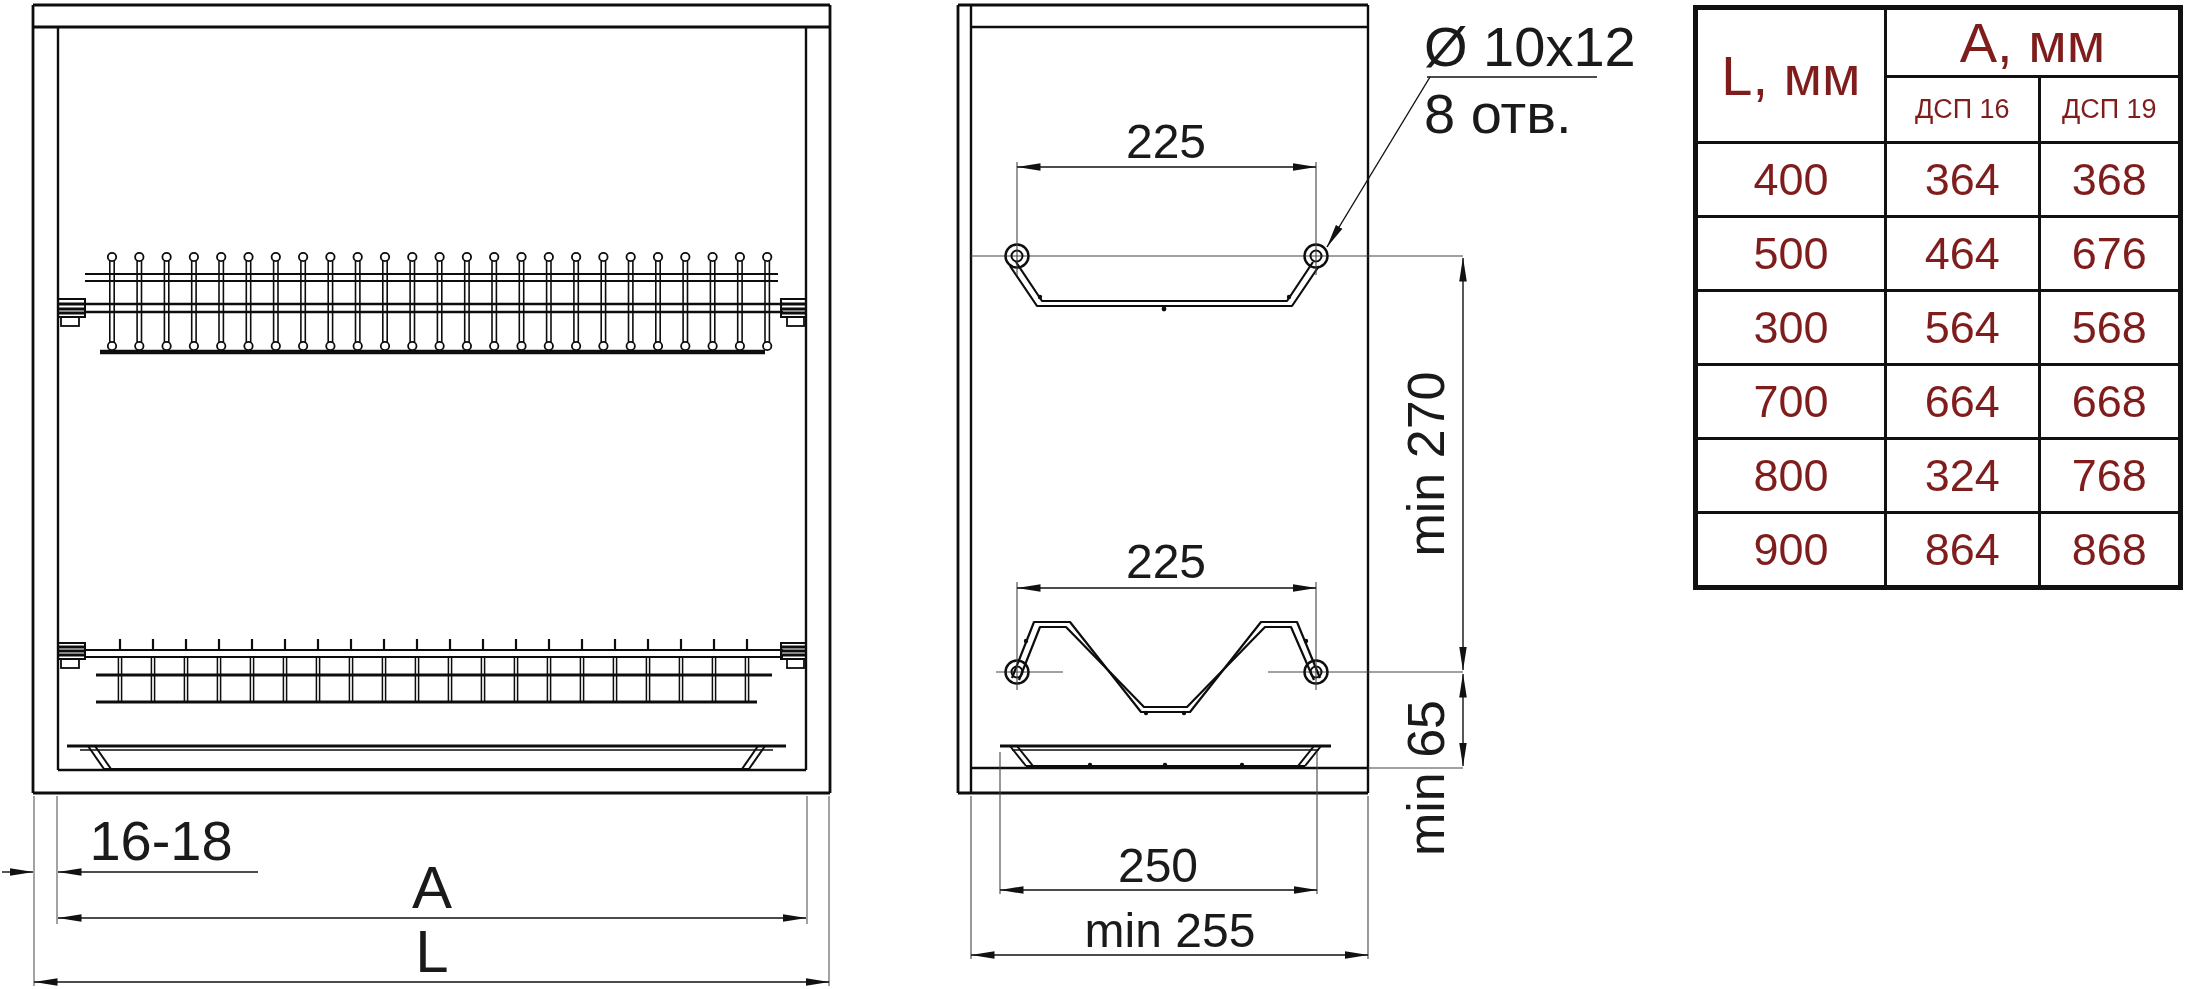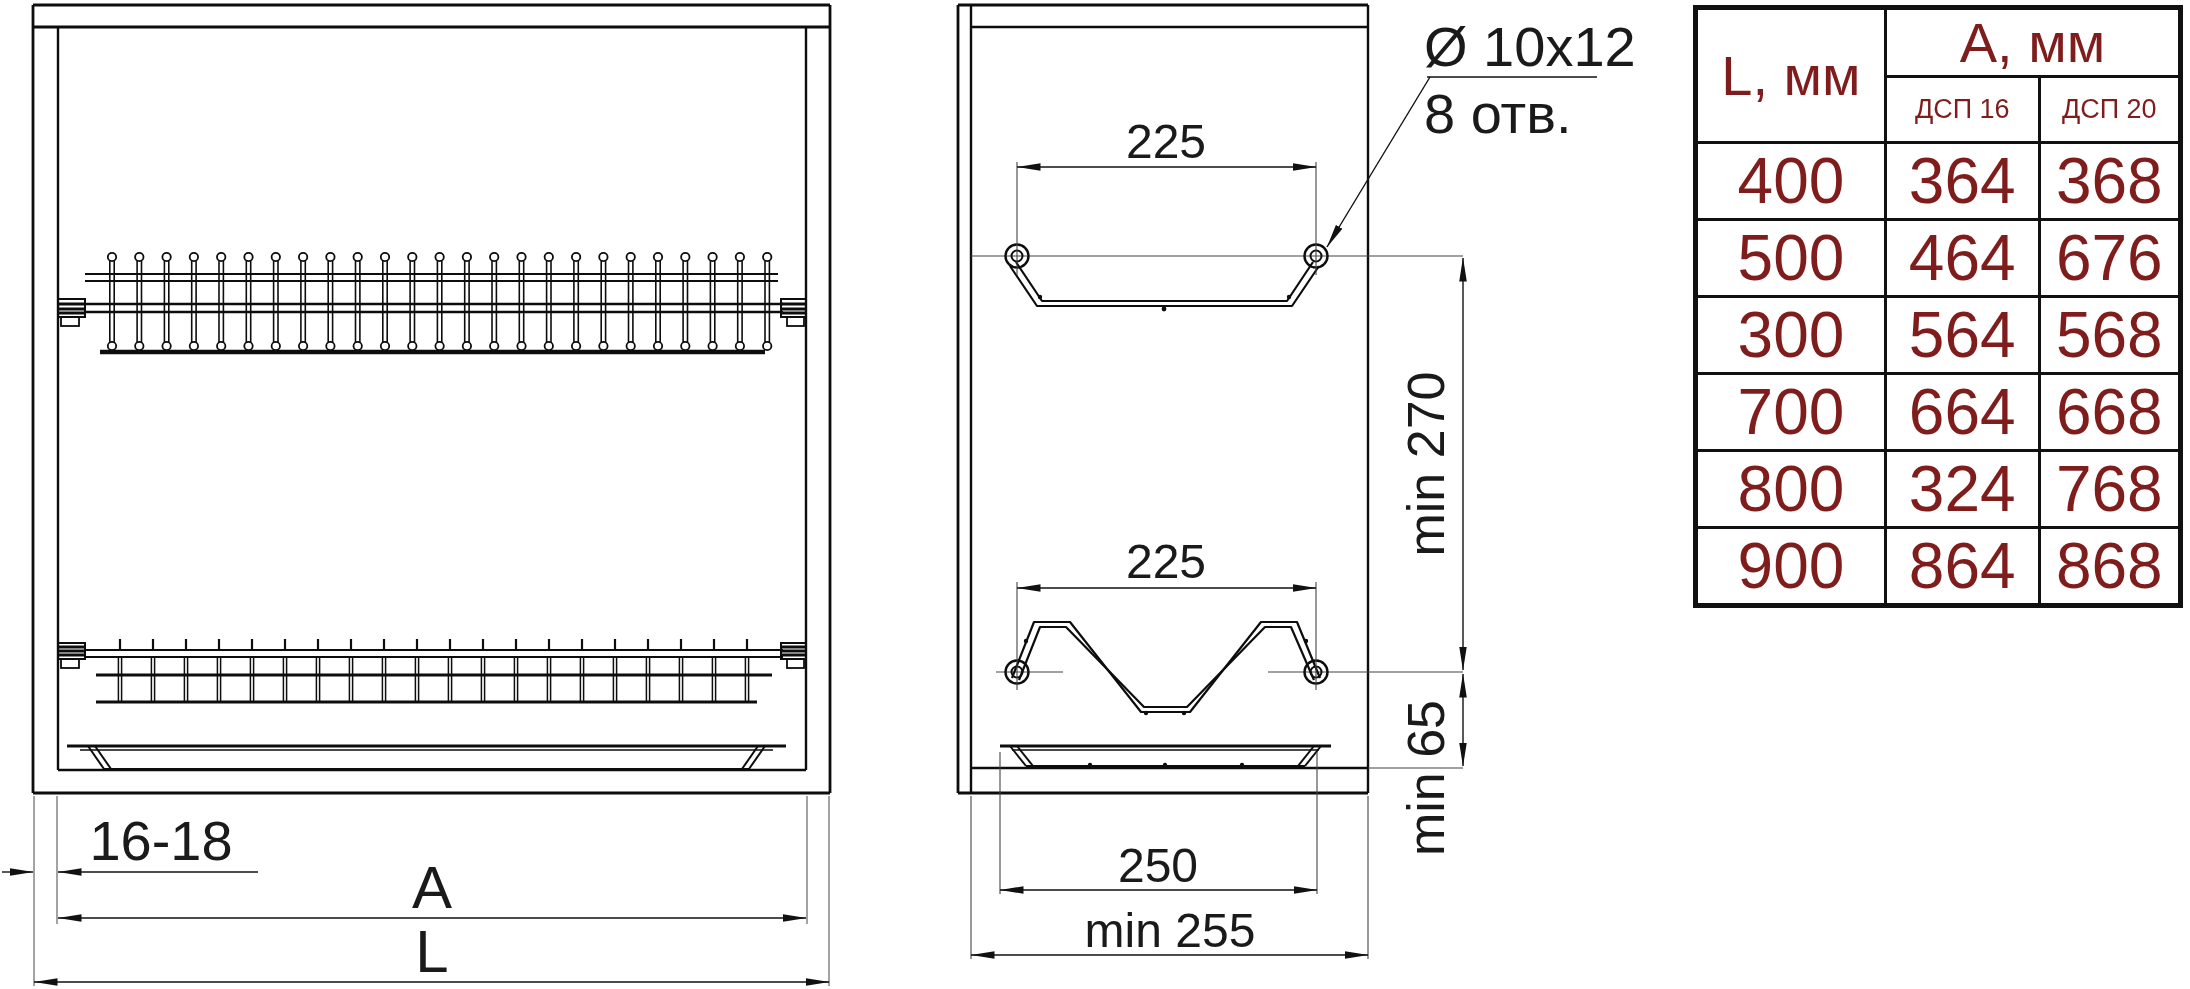--- a/index.html
+++ b/index.html
@@ -12,21 +12,21 @@
   .t56{font-size:56px;}
   .t60{font-size:60px;}
   
   table.spec{position:absolute;left:1693px;top:5px;width:490px;border-collapse:collapse;
              table-layout:fixed;border:5px solid #111;color:#7f1d1d;}
   table.spec td{border:3px solid #111;text-align:center;vertical-align:middle;padding:0;
                 overflow:hidden;white-space:nowrap;}
   td.hbig{font-size:56px;}
   td.hsub{font-size:27px;height:63px;}
   tr.trtop{height:58px;}
-  tr.trdata td{font-size:64px;height:71px;}
+  tr.trdata td{font-size:45px;height:71px;}
 </style>
 </head>
 <body>
 
 <div class="stage">
 <svg id="dwg" width="2190" height="989" viewBox="0 0 2190 989">
   <defs>
     <marker id="arr" viewBox="0 0 24 10" refX="23.5" refY="5" markerWidth="24" markerHeight="10" markerUnits="userSpaceOnUse" orient="auto-start-reverse">
       <path d="M24,5 L0,1.2 L0,8.8 Z" fill="#111"></path>
     </marker>
@@ -380,21 +380,21 @@
         <col style="width:152px">
         <col style="width:140px">
       </colgroup>
   <tbody>
         <tr class="trtop">
     <td class="hbig" rowspan="2">L, мм</td>
     <td class="hbig" colspan="2">A, мм</td>
   </tr>
   <tr>
     <td class="hsub">ДСП 16</td>
-    <td class="hsub">ДСП 20</td>
+    <td class="hsub">ДСП 19</td>
   </tr>
   <tr class="trdata">
     <td>400</td>
     <td>364</td>
     <td>368</td>
   </tr>
   <tr class="trdata">
     <td>500</td>
     <td>464</td>
     <td>676</td>

